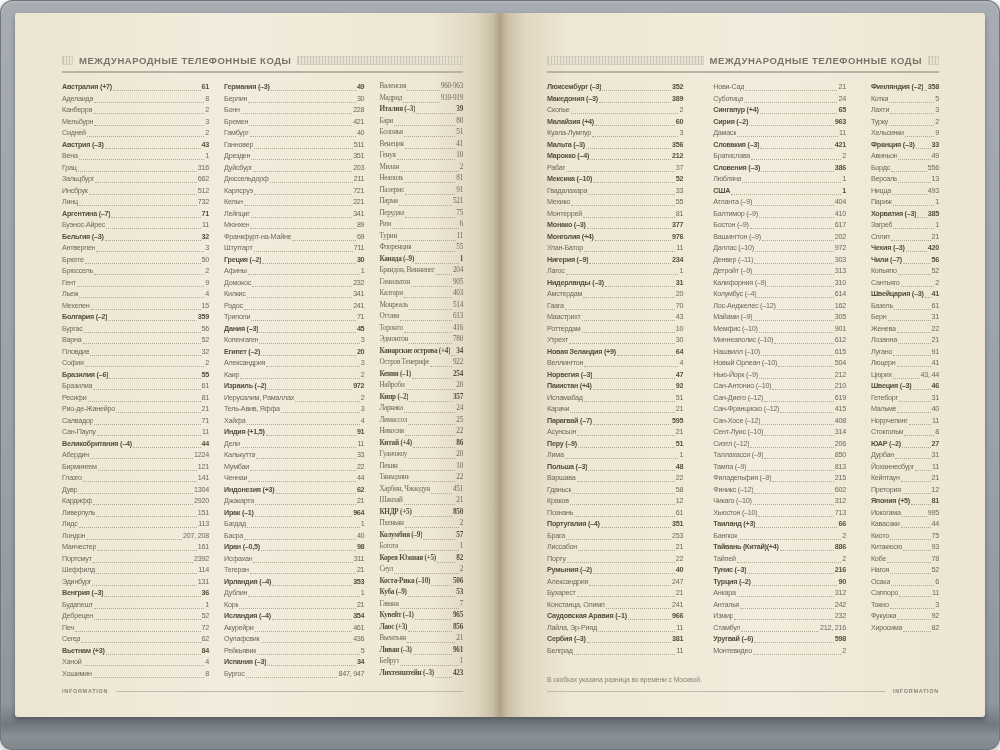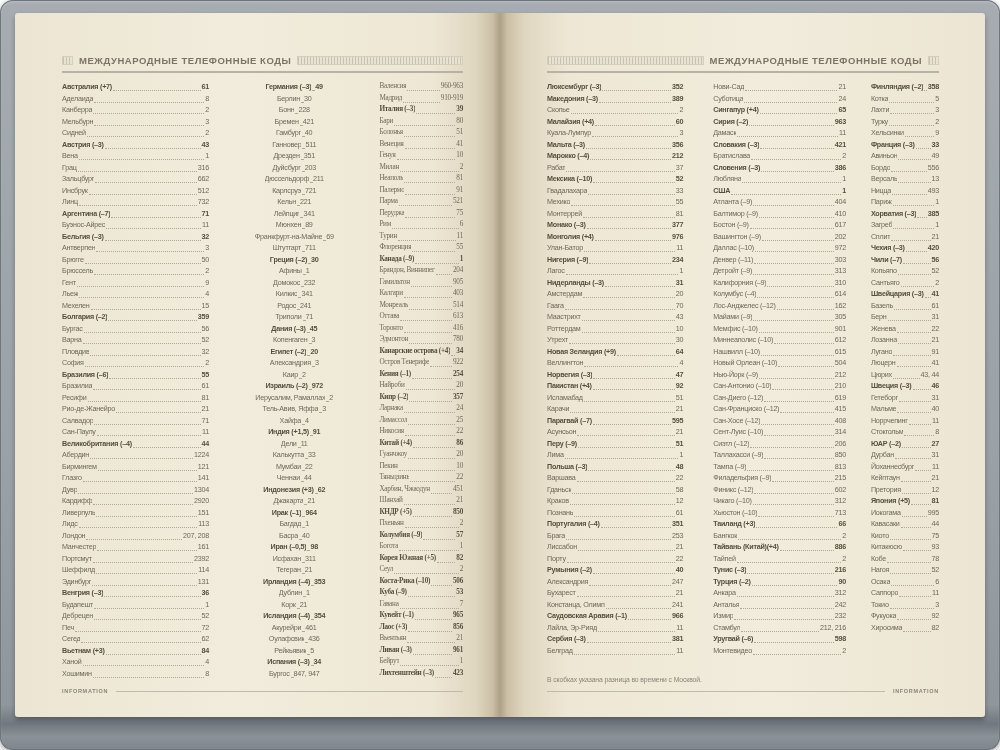--- a/index.html
+++ b/index.html
@@ -35,21 +35,21 @@
   .hatch{height:9px;border:1px solid #d4cebc;
     background:repeating-linear-gradient(90deg,var(--hatch-line,#c8c2b0) 0 1px,var(--hatch-bg,#e9e3d3) 1px 3px);}
   .hatch.small{width:11px;flex:0 0 auto;}
   .hatch.grow{flex:1 1 auto;}
   .title{margin:0;font-size:9.5px;font-weight:bold;letter-spacing:.55px;white-space:nowrap;color:var(--title,#7b7466);}
   .head-rule{height:2px;margin-top:5px;background:var(--rule,#b7b2a3);}
 
   .cols{display:flex;margin-top:9px;gap:8px;}
   .col{display:flex;flex-direction:column;min-width:0;}
   .page.left  .col[data-col="0"]{width:153px;margin-right:7px;}
-  .page.left  .col[data-col="1"]{width:146px;margin-right:7px;align-items:center;}
+  .page.left  .col[data-col="1"]{width:146px;margin-right:7px;}
   .page.left  .col[data-col="2"]{width:87px;font-family:Liberation Serif, serif;}
   .page.right .col[data-col="0"]{width:152px;margin-right:22px;}
   .page.right .col[data-col="1"]{width:148px;margin-right:17px;}
   .page.right .col[data-col="2"]{width:76px;}
 
   .row{display:flex;align-items:baseline;height:11.5px;flex:0 0 11.5px;
     font-size:7.2px;letter-spacing:-.25px;white-space:nowrap;color:var(--text,#6f6859);}
   .row .n{flex:0 1 auto;overflow:hidden;}
   .row .lead{flex:1 1 2px;min-width:2px;align-self:flex-end;margin:0 1px 2.5px 1px;
     border-bottom:1px dotted var(--dots,#b1a894);}

